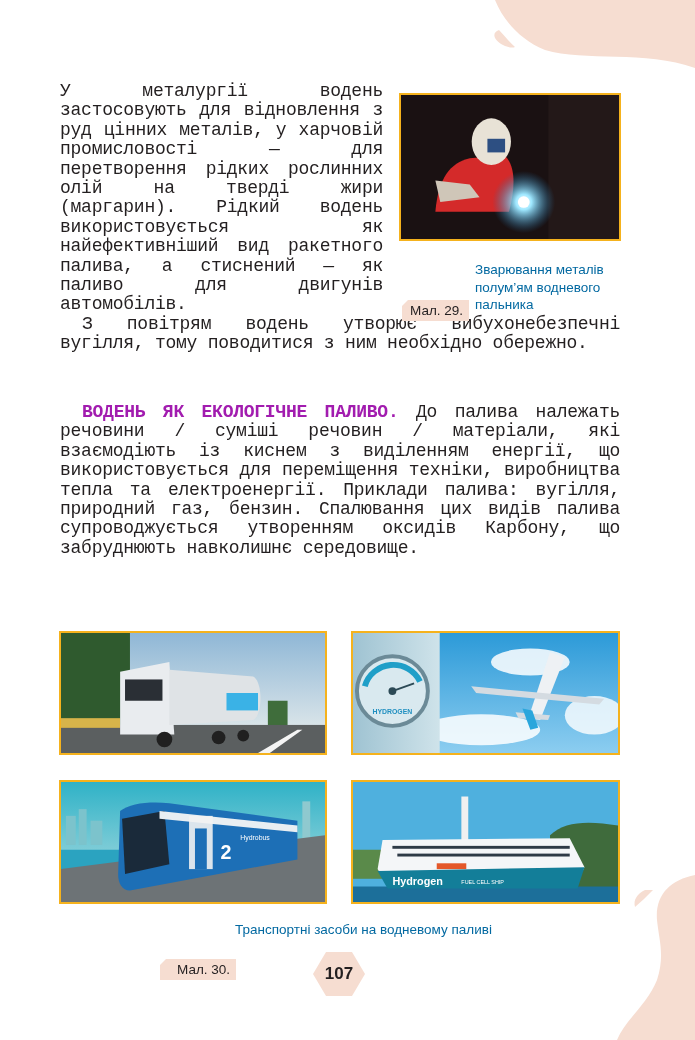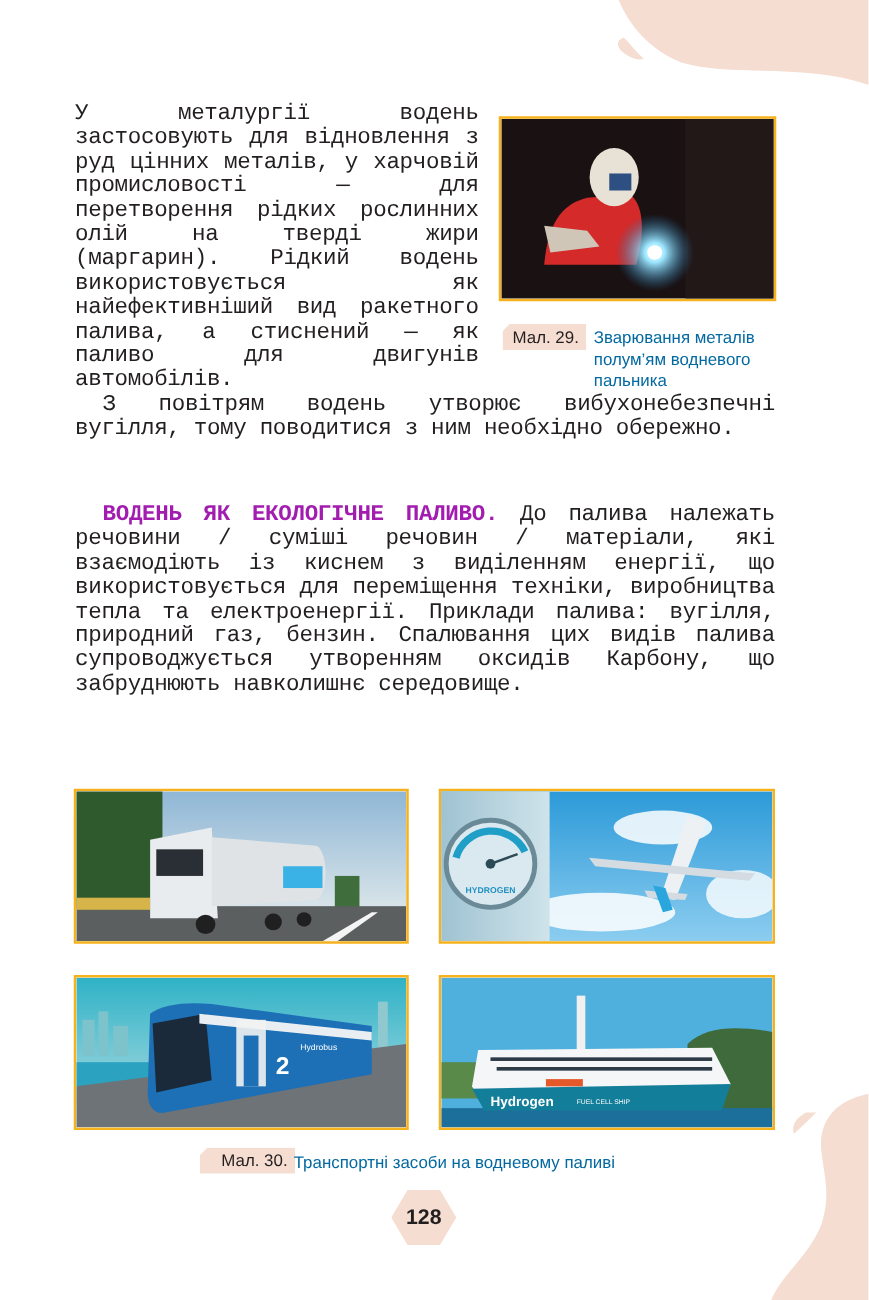--- a/index.html
+++ b/index.html
@@ -25,20 +25,21 @@
   .photo {
     position: absolute; border: 2px solid #f5b21d; box-sizing: border-box; overflow: hidden;
   }
   .photo svg { width: 100%; height: 100%; display: block; }
 
   .cap-tag {
     position: absolute; background: #f6ddd1;
     font-family: "Liberation Sans", "DejaVu Sans", sans-serif;
     font-size: 13.5px; color: #231f20; padding: 3px 6px 3px 8px;
     clip-path: polygon(6px 0, 100% 0, 100% 100%, 0 100%, 0 6px);
+    margin-top: 41px;
   }
   .cap-text {
     position: absolute; font-family: "Liberation Sans", "DejaVu Sans", sans-serif;
     font-size: 13.5px; line-height: 17.5px; color: #0369a1;
   }
   .page-num {
     position: absolute; left: 313px; top: 952px; width: 52px; height: 44px;
     background: #f6ddd1;
     clip-path: polygon(25% 0, 75% 0, 100% 50%, 75% 100%, 25% 100%, 0 50%);
     display: flex; align-items: center; justify-content: center;
@@ -186,13 +187,13 @@
     <rect x="85" y="84" width="30" height="6" fill="#e4582a"></rect>
     <path d="M25 92 L235 88 L228 110 L35 110 Z" fill="#137e99"></path>
     <text x="40" y="106" font-size="11" font-family="Liberation Sans, sans-serif" font-weight="bold" fill="#ffffff">Hydrogen</text>
     <text x="110" y="105" font-size="5.5" font-family="Liberation Sans, sans-serif" fill="#ffffff">FUEL CELL SHIP</text>
   </svg>
 </div>
 
 <div class="cap-tag" style="left:160px; top:918px;padding-left:17px;">Мал. 30.</div>
 <div class="cap-text" style="left:235px; top:921px; width:320px;">Транспортні засоби на водневому паливі</div>
 
-<div class="page-num">128</div>
+<div class="page-num">107</div>
 
 </body></html>

